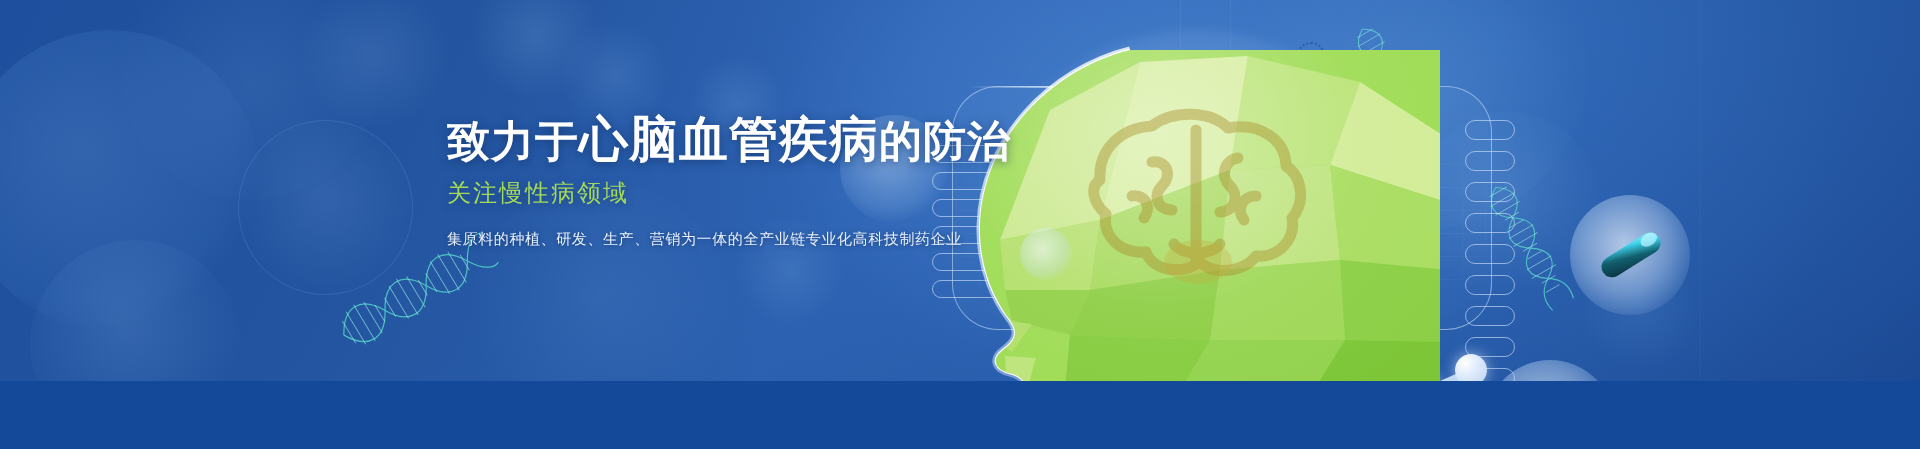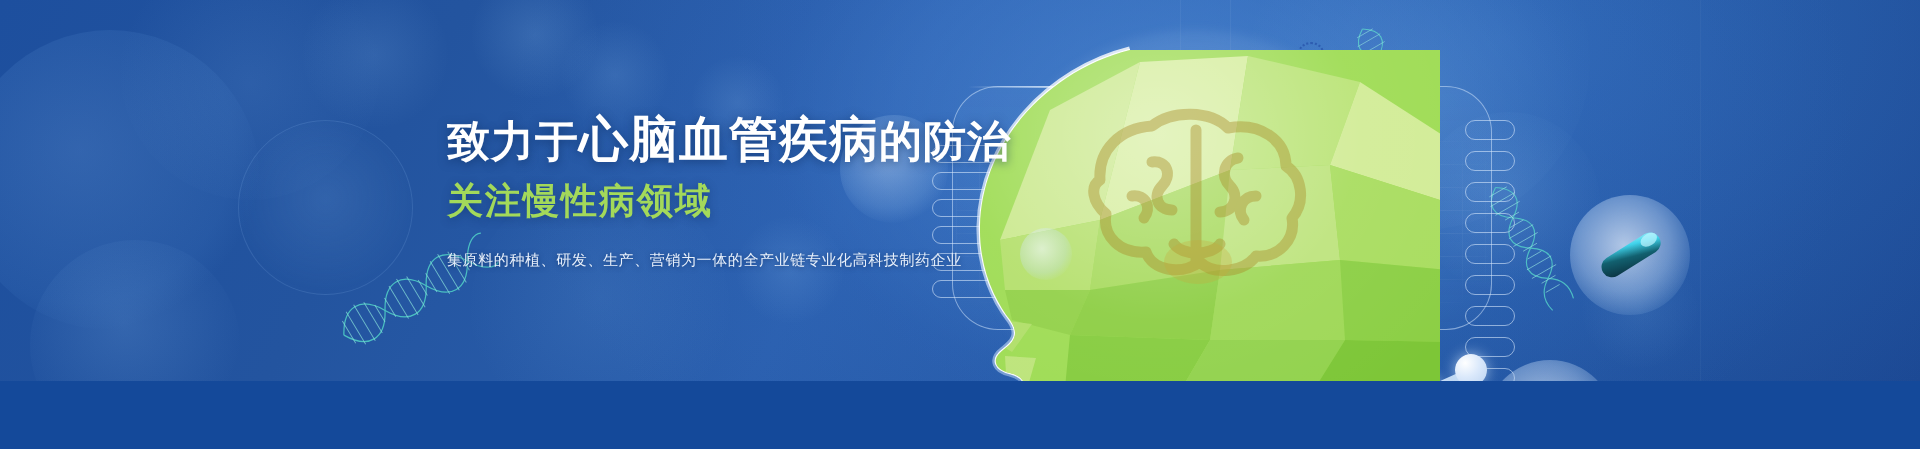--- a/index.html
+++ b/index.html
@@ -94,27 +94,27 @@
 
   #headline {
     font-size:43px; font-weight:bold; color:#ffffff; letter-spacing:1px;
     line-height:1.12; white-space:nowrap;
     text-shadow:0 2px 10px rgba(10,40,90,0.55);
   }
   #headline .hl-strong { font-size:49px; }
 
   #subline {
     margin-top:12px;
-    font-size:36px; font-weight:bold; color:#a3d95a; letter-spacing:2px;
+    font-size:24px; font-weight:normal; color:#a3d95a; letter-spacing:2px;
     line-height:1.2; white-space:nowrap;
     text-shadow:0 2px 10px rgba(10,40,90,0.45);
   }
 
   #tagline {
-    margin-top:29px;
+    margin-top:22px;
     font-size:15px; color:#e8f0fb; letter-spacing:0.6px; white-space:nowrap;
     text-shadow:0 1px 5px rgba(10,40,90,0.6);
     font-family:Liberation Mono, monospace;
   }
 </style>
 </head>
 <body>
 
 <div id="banner">
 

